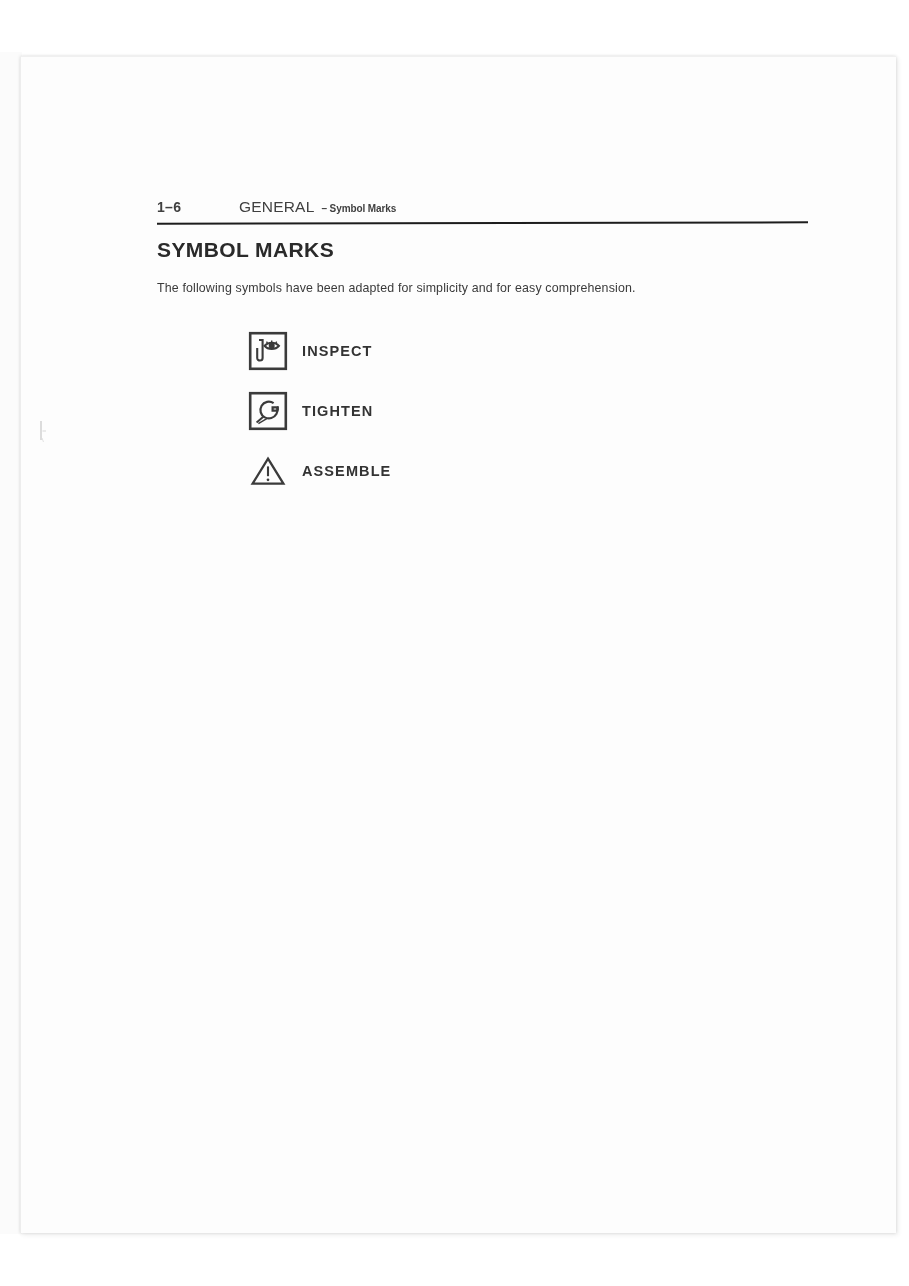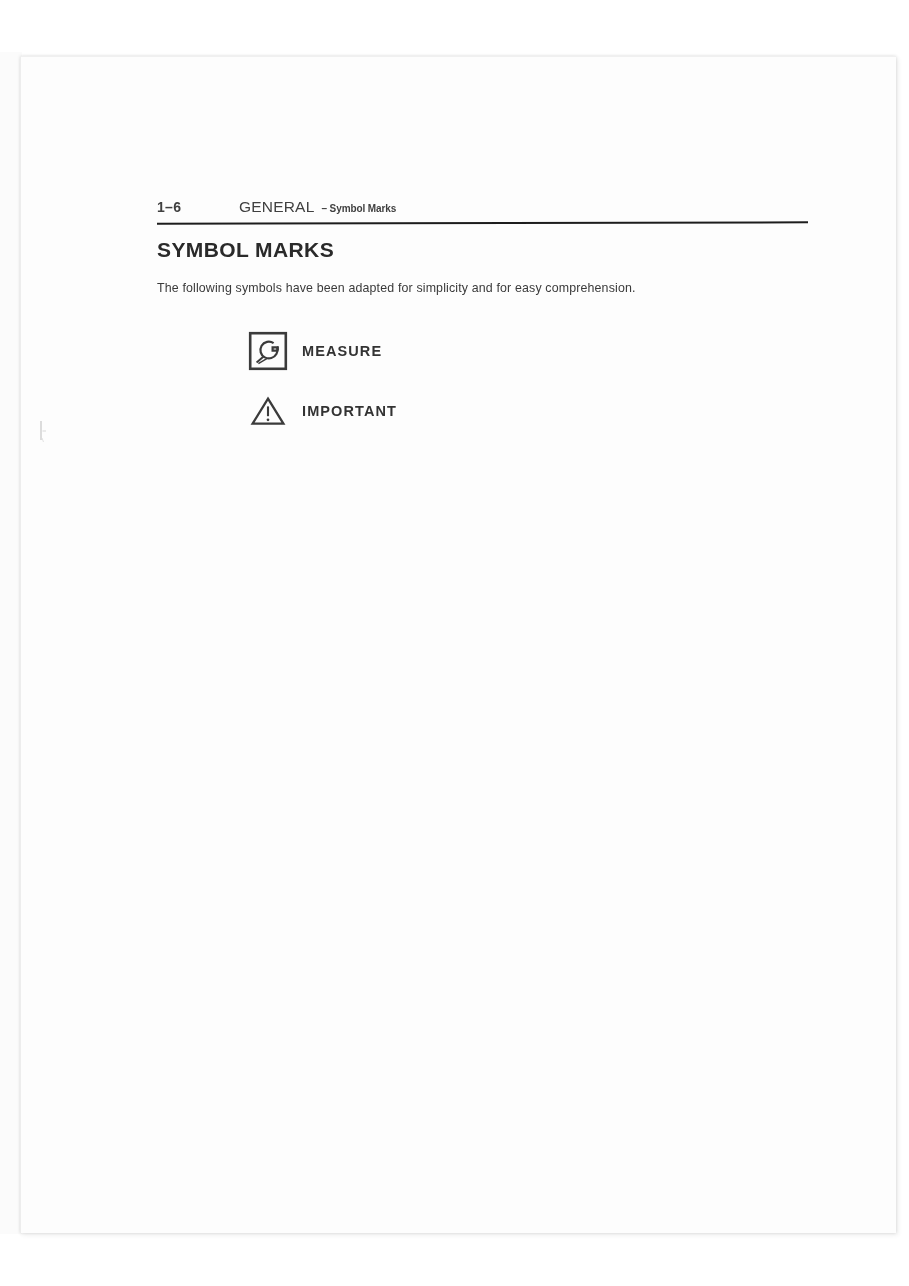--- a/index.html
+++ b/index.html
@@ -157,45 +157,57 @@
   <div id="header-rule"></div>
 
   <div id="section-title">SYMBOL MARKS</div>
 
   <div id="intro-text">The following symbols have been adapted for simplicity and for easy comprehension.</div>
 
   <div id="symbol-list">
 
 
 
+    <div class="symbol-row">
+      <span class="symbol-mark">
+        <svg width="40" height="40" viewBox="0 0 40 40">
+          <rect x="2.2" y="2.2" width="35.6" height="35.6" fill="none" stroke="#3b3b3b" stroke-width="2.6"></rect>
+          <path d="M11 9 L14.6 9 L14.6 27 C14.6 30.4 9.2 30.4 9.2 27 L9.2 17" fill="none" stroke="#3b3b3b" stroke-width="2.1"></path>
+          <path d="M16.5 14.8 C20 10.6 27.5 10.6 31 14.8 C27.5 19 20 19 16.5 14.8 Z" fill="none" stroke="#3b3b3b" stroke-width="2"></path>
+          <circle cx="23.7" cy="14.8" r="3" fill="#3b3b3b"></circle>
+          <path d="M18.5 10.6 L19.6 12.4 M23.7 9.4 L23.7 11.3 M28.7 10.6 L27.7 12.4" stroke="#3b3b3b" stroke-width="1.4" fill="none"></path>
+        </svg>
+      </span>
+      <span class="symbol-label">INSPECT</span>
+    </div>
 
 
     <div class="symbol-row">
       <span class="symbol-mark">
         <svg width="40" height="40" viewBox="0 0 40 40">
           <rect x="2.2" y="2.2" width="35.6" height="35.6" fill="none" stroke="#3b3b3b" stroke-width="2.6"></rect>
           <path d="M25.6 12.2 C21.6 9.4 16 10.6 13.6 14.8
                    C11.2 19 12.6 24.2 16.8 26.4
                    C21 28.6 26.2 27 28.4 23
                    C29.6 20.8 29.8 18.4 29.1 16.4
                    L24.6 16.4 L24.6 19.6 L29.8 19.6" fill="none" stroke="#3b3b3b" stroke-width="2.2" stroke-linejoin="miter"></path>
           <path d="M29.1 16.4 L29.8 16.4 L29.8 19.6" fill="none" stroke="#3b3b3b" stroke-width="2.2"></path>
           <path d="M15.6 25.6 L8.6 31.4" fill="none" stroke="#3b3b3b" stroke-width="2"></path>
           <path d="M19.2 27.4 L10.4 32.6" fill="none" stroke="#3b3b3b" stroke-width="1.4"></path>
         </svg>
       </span>
-      <span class="symbol-label">MEASURE</span>
+      <span class="symbol-label">TIGHTEN</span>
     </div>
 
 
     <div class="symbol-row">
       <span class="symbol-mark">
         <svg width="40" height="40" viewBox="0 0 40 40">
           <path d="M20 7.6 L35.4 32.6 L4.6 32.6 Z" fill="none" stroke="#3b3b3b" stroke-width="2.3" stroke-linejoin="miter"></path>
           <path d="M20 15.4 L20 25.2" stroke="#3b3b3b" stroke-width="2.1"></path>
           <circle cx="20" cy="28.8" r="1.35" fill="#3b3b3b"></circle>
         </svg>
       </span>
-      <span class="symbol-label">IMPORTANT</span>
+      <span class="symbol-label">ASSEMBLE</span>
     </div>
 
   </div>
 </div>
 
 </body></html>

